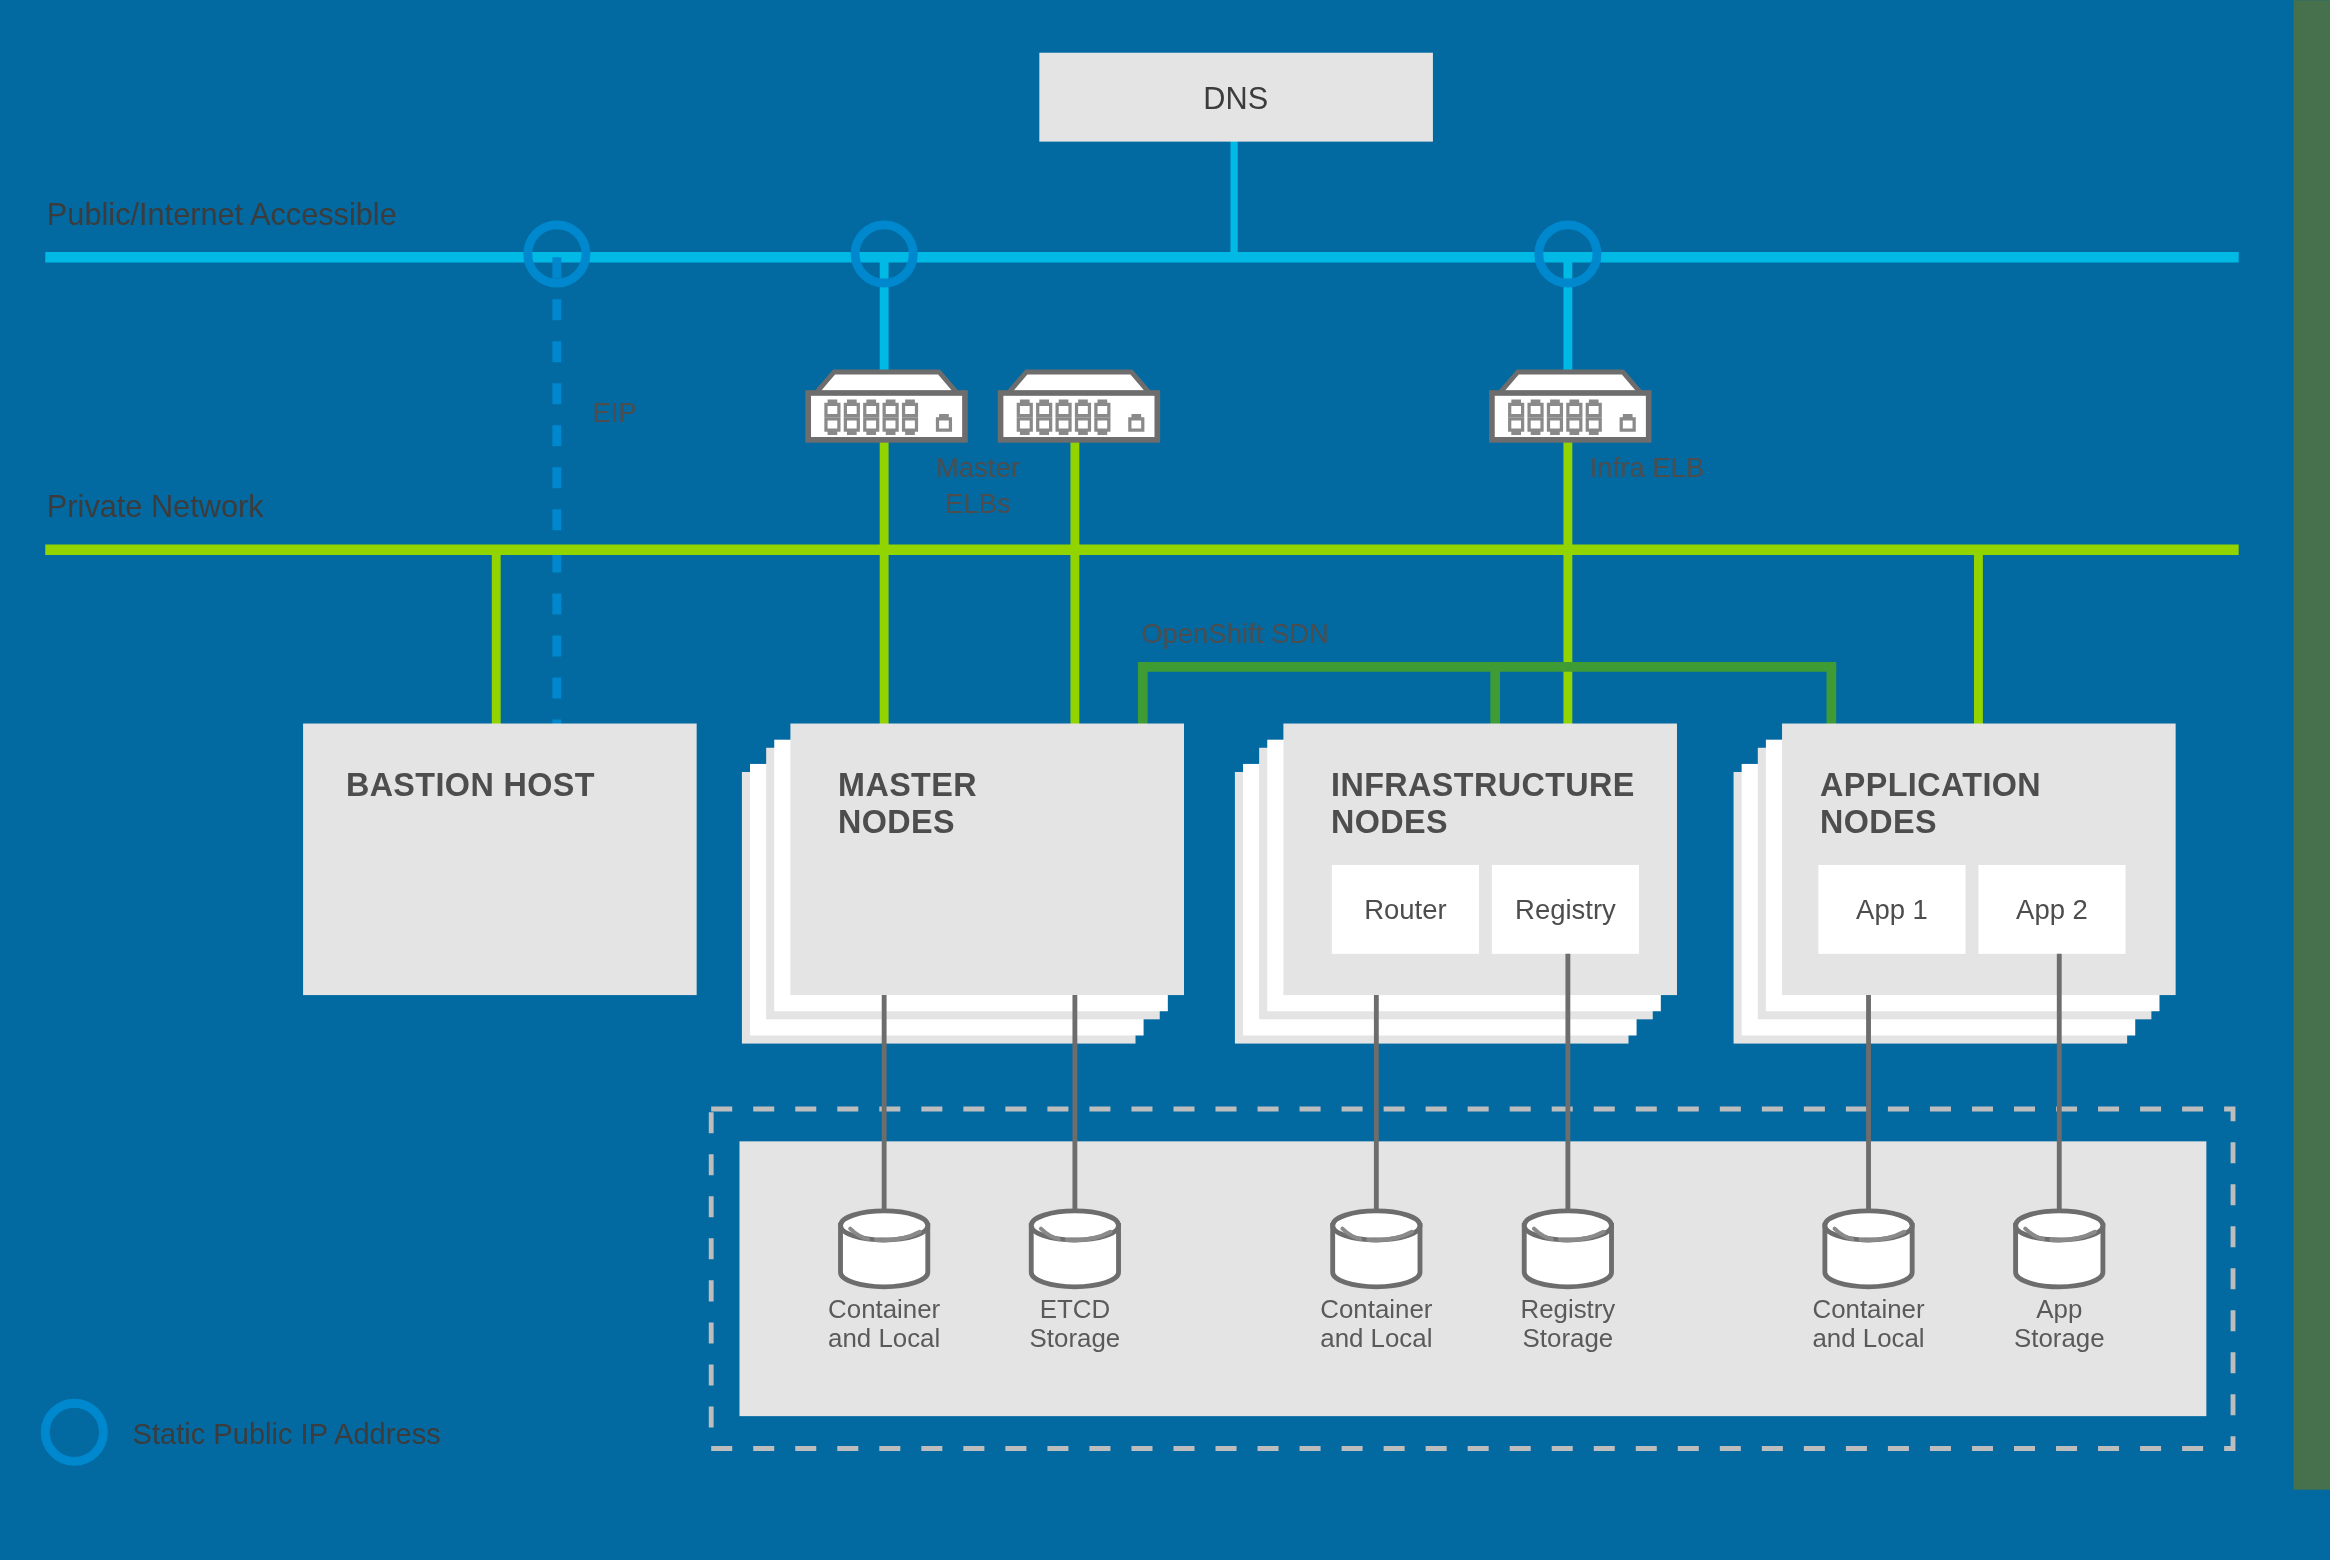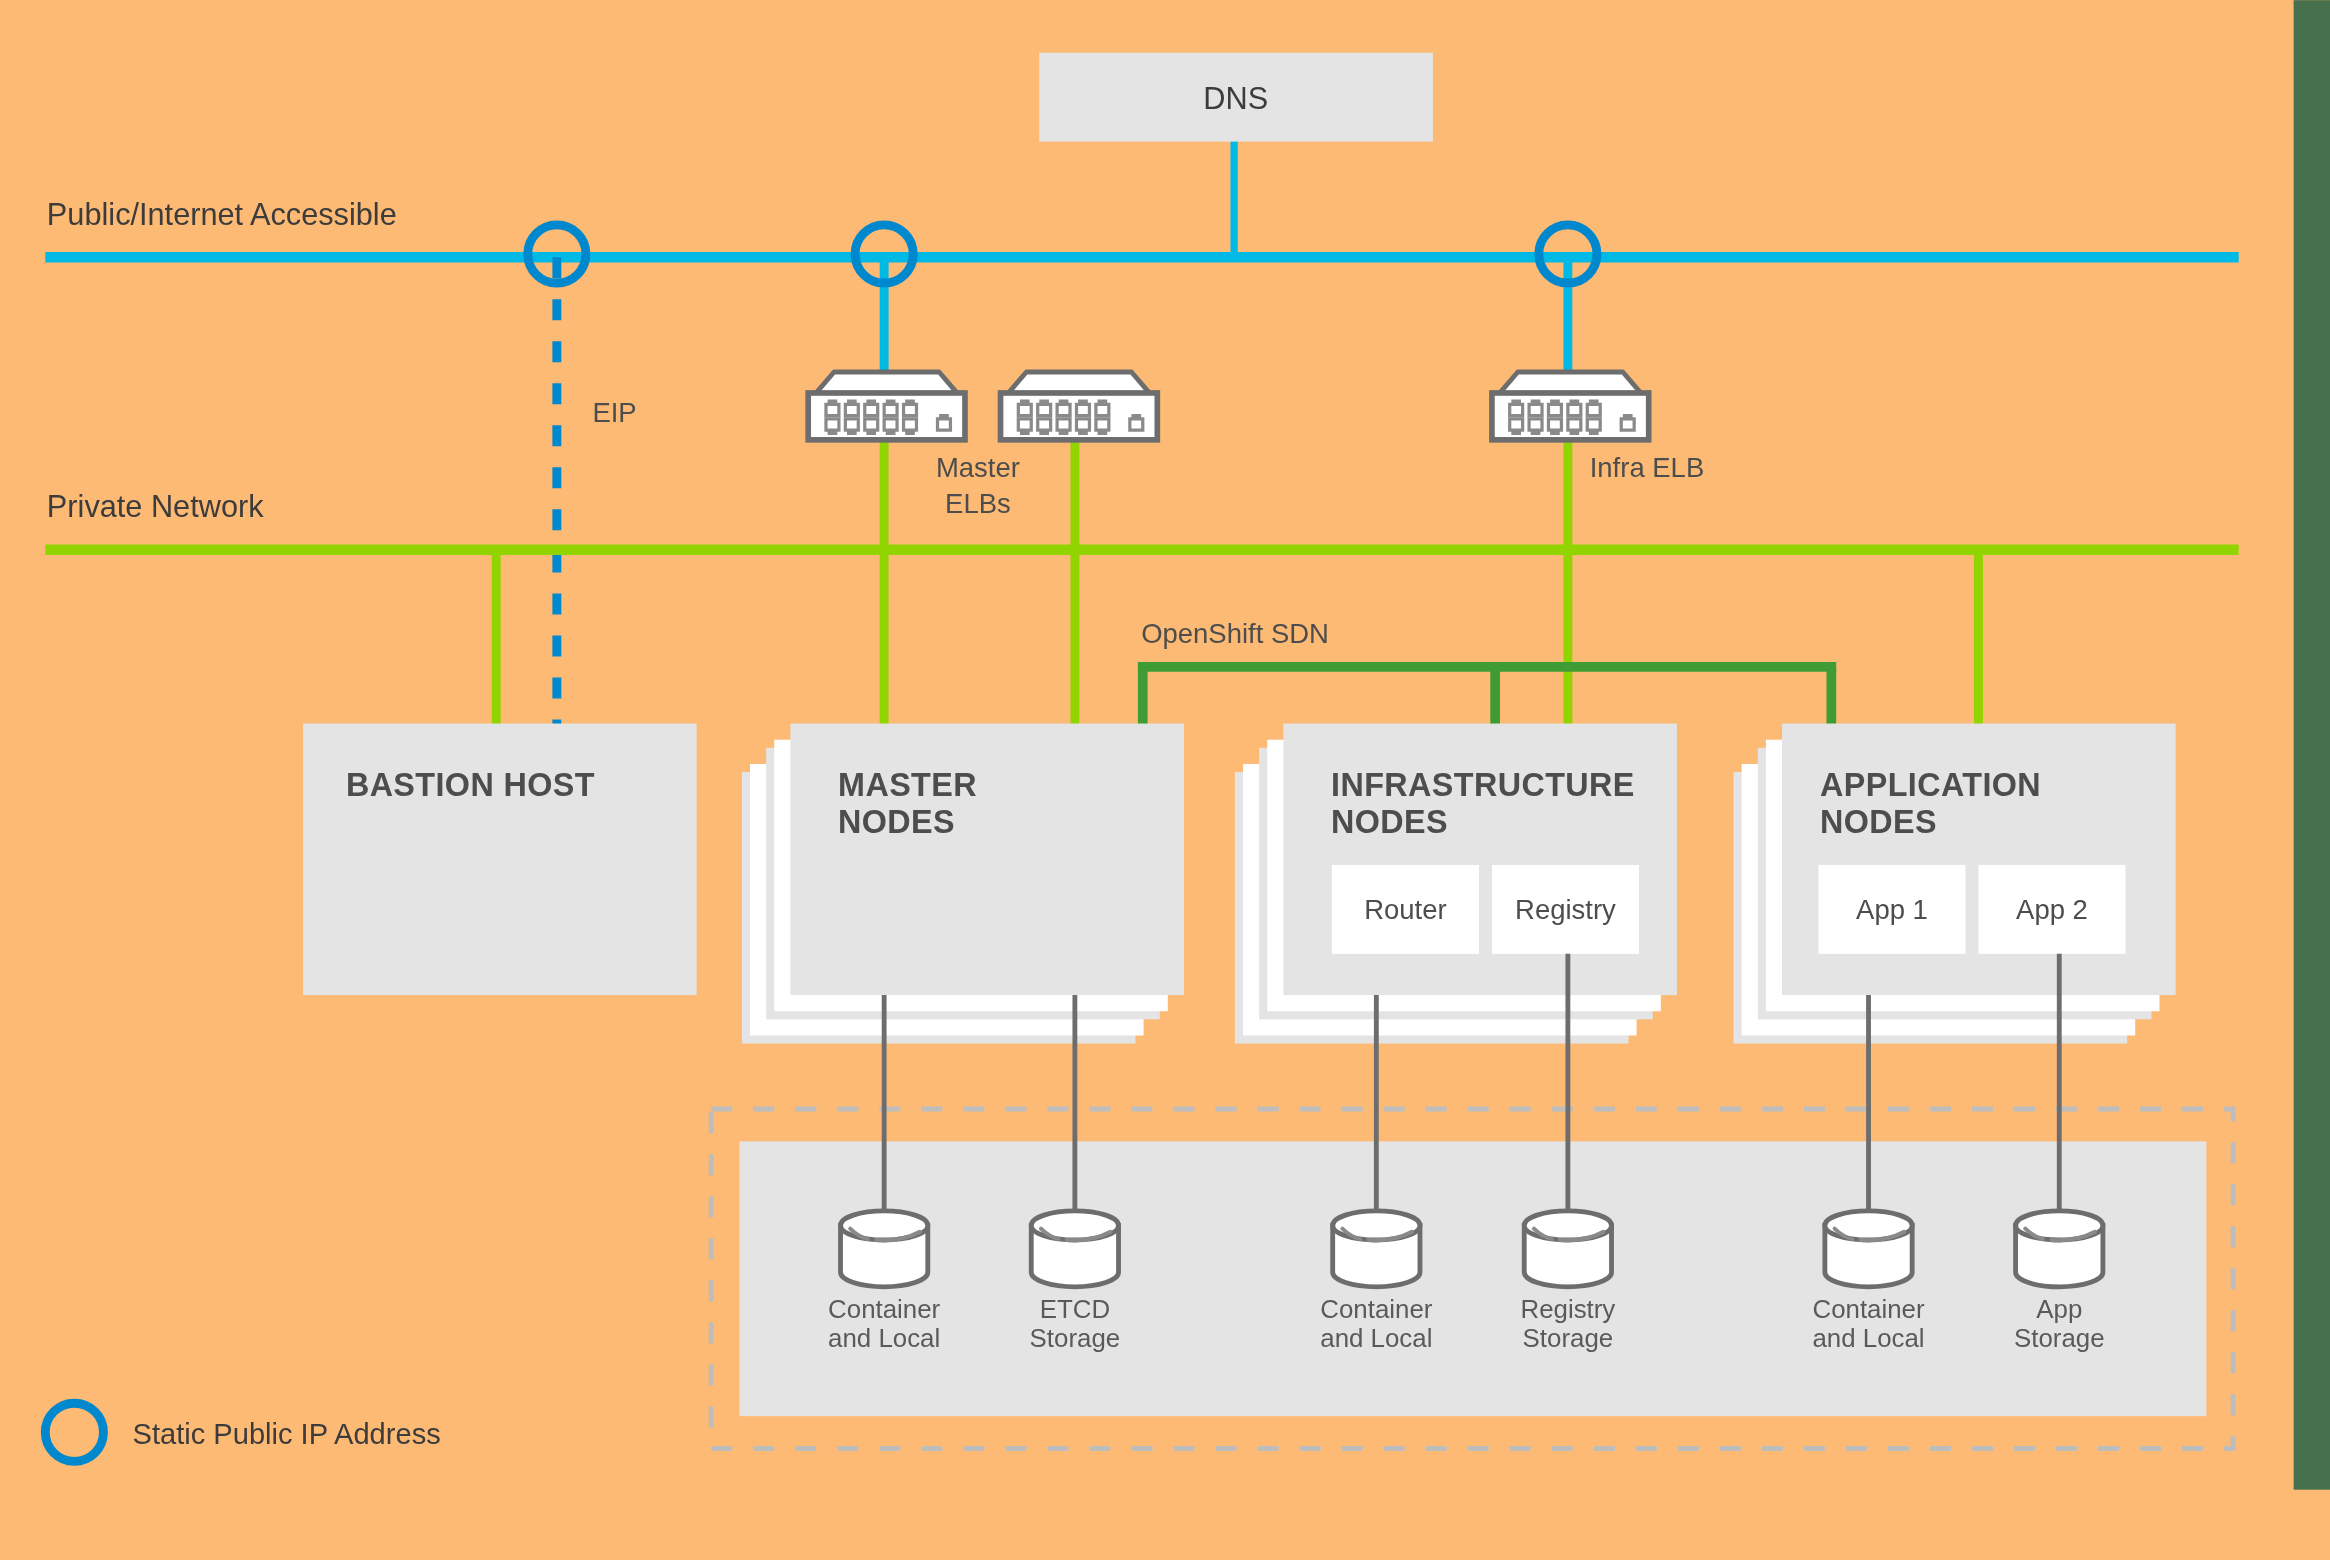--- a/index.html
+++ b/index.html
@@ -1,17 +1,17 @@
 <!DOCTYPE html>
 <html style="font-size:13px"><head>
 <meta charset="utf-8">
 <style>
   html,body{margin:0;padding:0;background:#ffffff;}
   body{font-family:"Liberation Sans",sans-serif;}
-  #stage{position:relative;width:2330px;height:1561px;background:#fdba74;overflow:hidden;}
+  #stage{position:relative;width:2330px;height:1561px;background:#0369a1;overflow:hidden;}
   #diagram{position:absolute;inset:0;width:2330px;height:1561px;}
   .lbl{font-family:"Liberation Sans",sans-serif;fill:#4d4d4d;}
   .zone-label{font-size:38px;fill:#3c3c3c;}
   .node-title{font-size:40px;font-weight:bold;fill:#4d4d4d;letter-spacing:.5px;}
   .small-label{font-size:34px;fill:#4d4d4d;}
   .inner-label{font-size:34px;fill:#4d4d4d;}
   .store-label{font-size:32px;fill:#5a5a5a;}
   .legend-label{font-size:36px;fill:#3c3c3c;}
   .elb-label{font-size:34px;fill:#4d4d4d;}
   .dns-label{font-size:38px;fill:#3c3c3c;}

